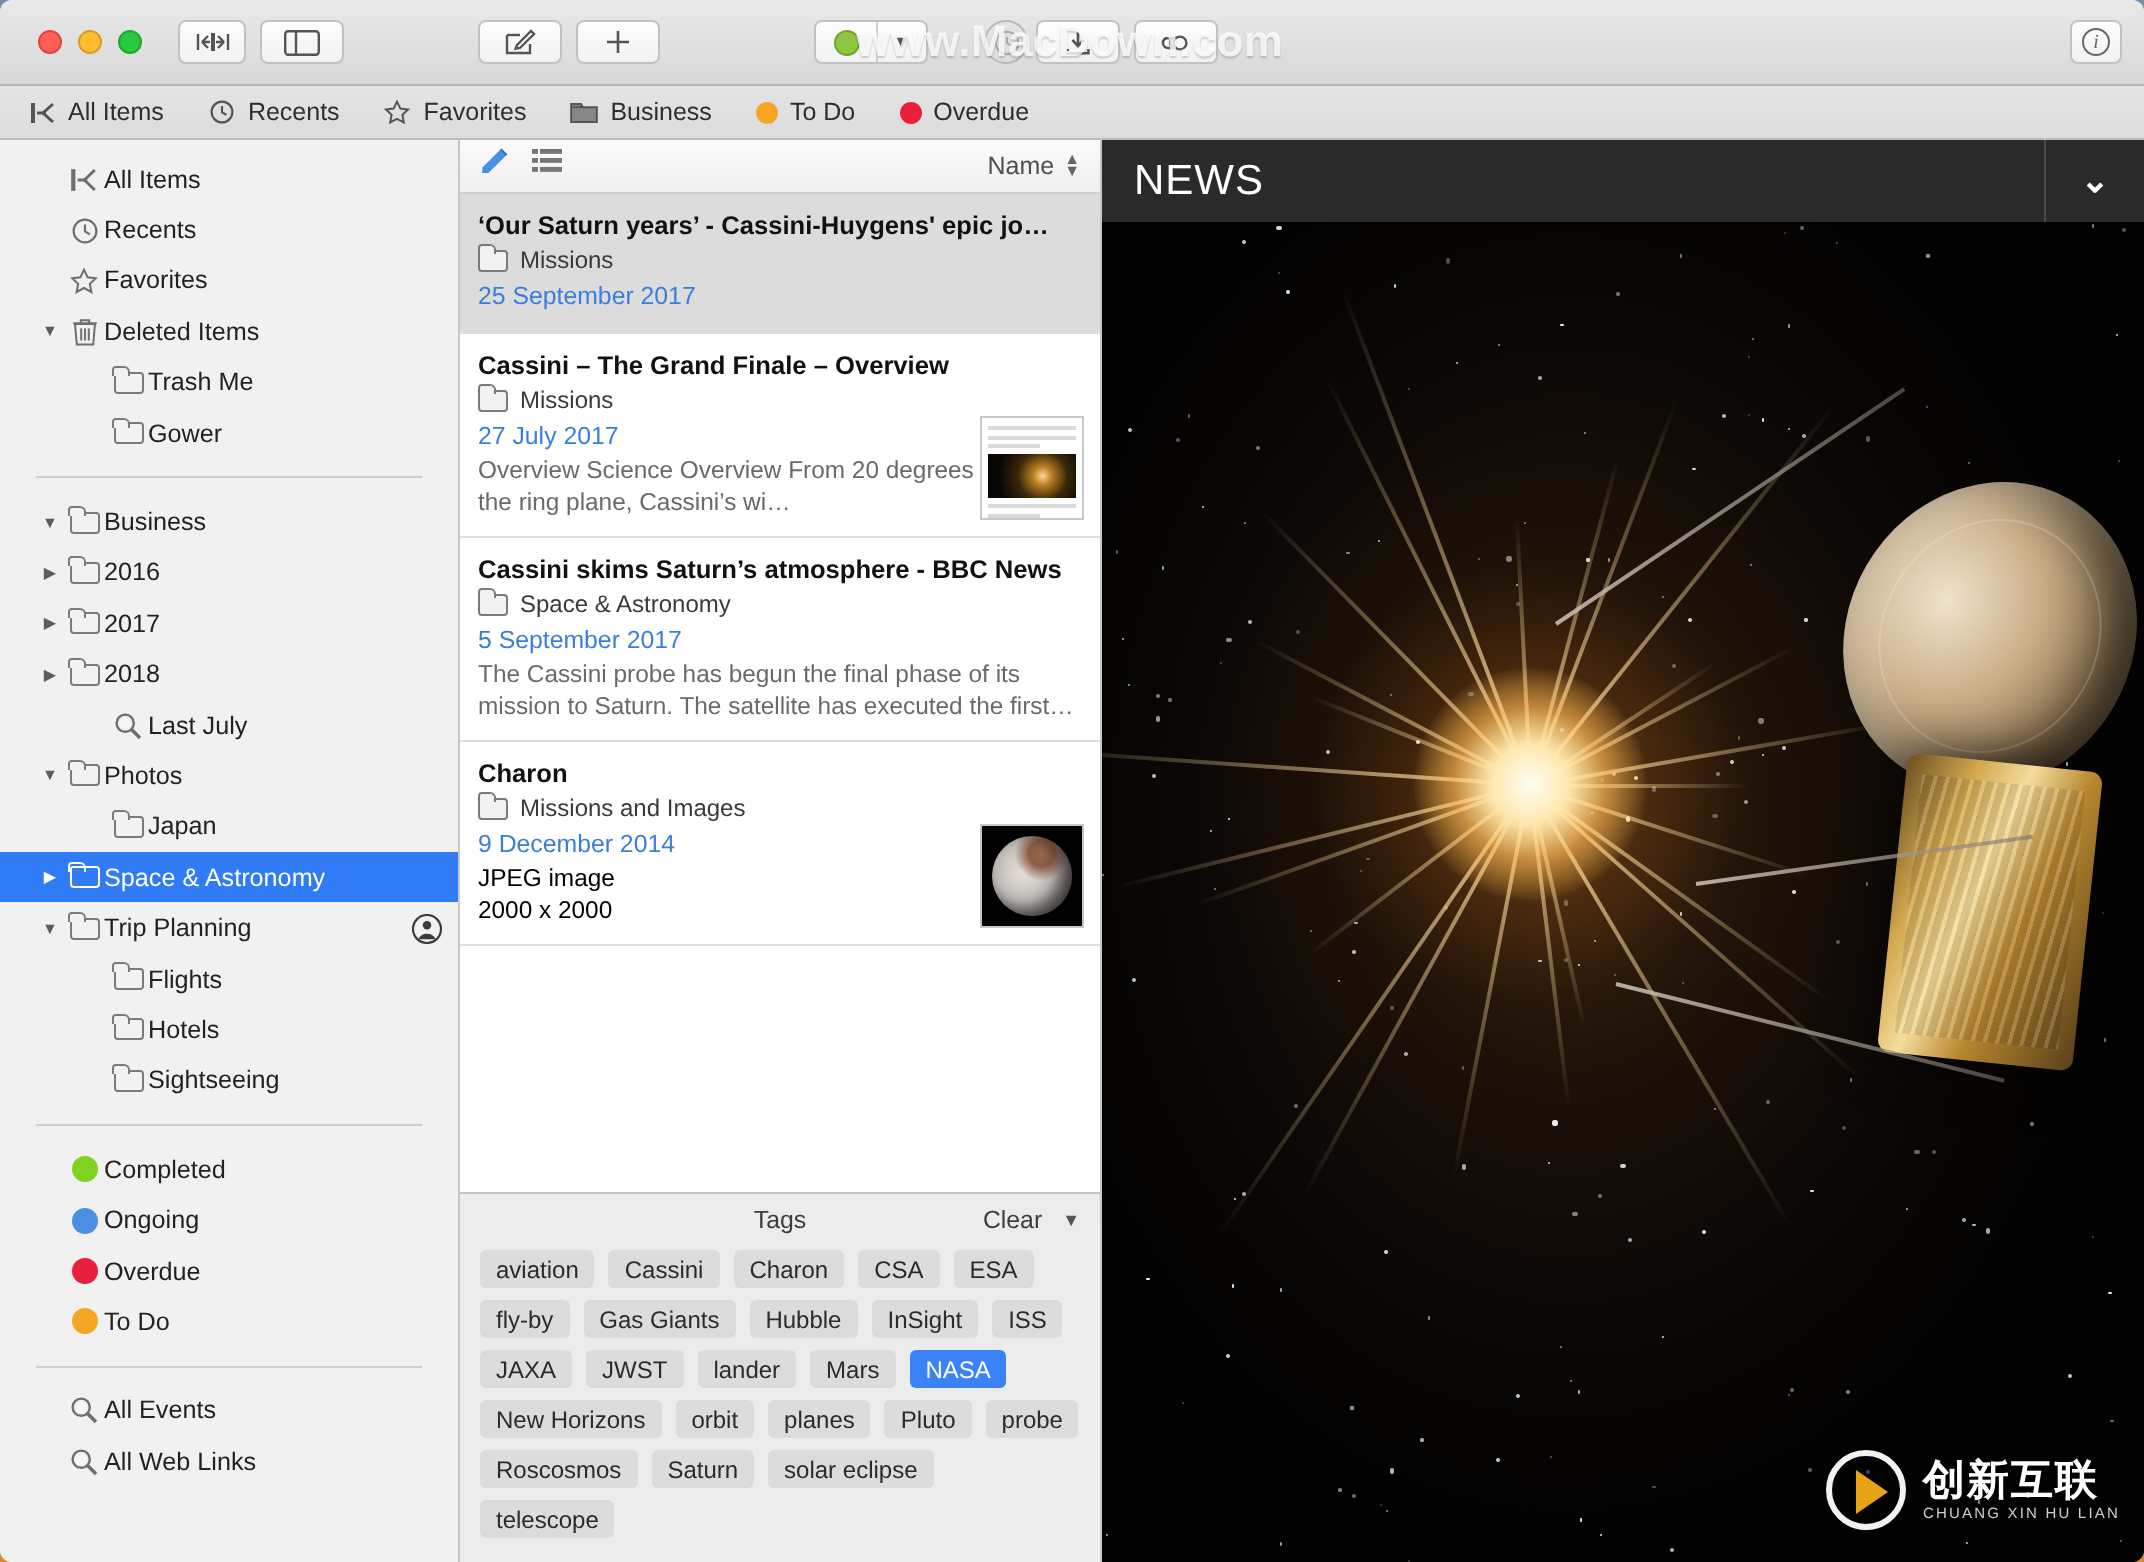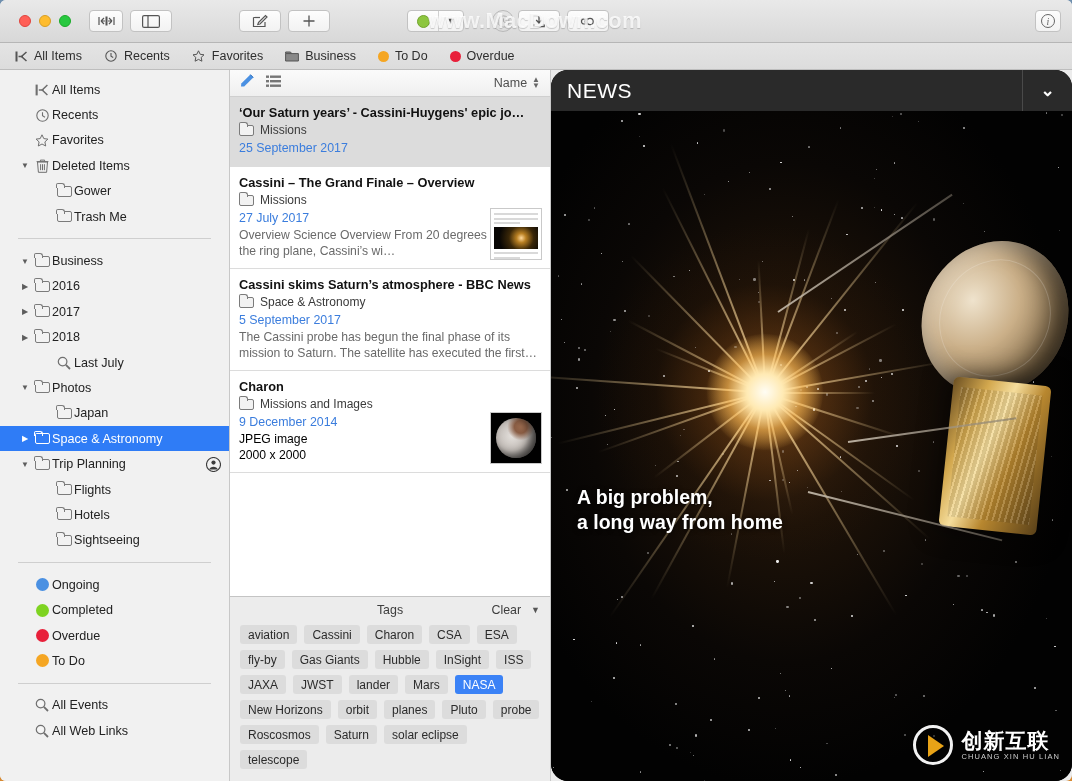--- a/index.html
+++ b/index.html
@@ -274,21 +274,20 @@
     line-height: 14px;
   }
   .tag.sel { background: #3b82f6; color: #fff; }
 
   
   .preview {
     flex: 1;
     position: relative;
     background: #000;
     overflow: hidden;
-    border-radius: 17px;
   }
   .newsbar {
     height: 41px;
     background: #2a2a2a;
     display: flex; align-items: center;
     position: relative; z-index: 3;
   }
   .newsbar .brand {
     color: #fff; font-size: 21px; letter-spacing: .5px;
     padding-left: 16px; font-weight: 500;
@@ -574,29 +573,29 @@
               </svg>
             </span>
         <span class="lbl">Deleted Items</span>
 
       </div>
           <div class="srow ind-2 ">
         <span class="tw"></span>
         <span class="ic">
               <span class="folder"></span>
             </span>
+        <span class="lbl">Trash Me</span>
+
+      </div>
+          <div class="srow ind-2 ">
+        <span class="tw"></span>
+        <span class="ic">
+              <span class="folder"></span>
+            </span>
         <span class="lbl">Gower</span>
-
-      </div>
-          <div class="srow ind-2 ">
-        <span class="tw"></span>
-        <span class="ic">
-              <span class="folder"></span>
-            </span>
-        <span class="lbl">Trash Me</span>
 
       </div>
           <div class="sdiv"></div>
           <div class="srow ind-0 ">
         <span class="tw">▼</span>
         <span class="ic">
               <span class="folder"></span>
             </span>
         <span class="lbl">Business</span>
 
@@ -696,31 +695,31 @@
         <span class="ic">
               <span class="folder"></span>
             </span>
         <span class="lbl">Sightseeing</span>
 
       </div>
           <div class="sdiv"></div>
           <div class="srow ind-1 ">
         <span class="tw"></span>
         <span class="ic">
+              <span class="statdot" style="background:#7ed321"></span>
+            </span>
+        <span class="lbl">Completed</span>
+
+      </div>
+          <div class="srow ind-1 ">
+        <span class="tw"></span>
+        <span class="ic">
               <span class="statdot" style="background:#4a90e2"></span>
             </span>
         <span class="lbl">Ongoing</span>
-
-      </div>
-          <div class="srow ind-1 ">
-        <span class="tw"></span>
-        <span class="ic">
-              <span class="statdot" style="background:#7ed321"></span>
-            </span>
-        <span class="lbl">Completed</span>
 
       </div>
           <div class="srow ind-1 ">
         <span class="tw"></span>
         <span class="ic">
               <span class="statdot" style="background:#e8203a"></span>
             </span>
         <span class="lbl">Overdue</span>
 
       </div>
@@ -1108,24 +1107,20 @@
           <div class="sunglow"></div>
 
           <div class="craft">
             <div class="dish"></div>
             <div class="body-gold"></div>
             <div class="boom" style="left:-60px; top:120px; width:210px; transform:rotate(-34deg);"></div>
             <div class="boom" style="left:-30px; top:300px; width:200px; transform:rotate(14deg);"></div>
             <div class="boom" style="left:10px; top:250px; width:170px; transform:rotate(-8deg);"></div>
           </div>
 
-          <div class="headline">
-            <div>A big problem,</div>
-            <div>a long way from home</div>
-          </div>
         </div>
 
       </div>
     </div>
   </div>
 
   <div class="wm-top">www.MacDown.com</div>
   <div class="wm-logo">
     <div class="wm-mark">
         <span class="bolt"></span>

